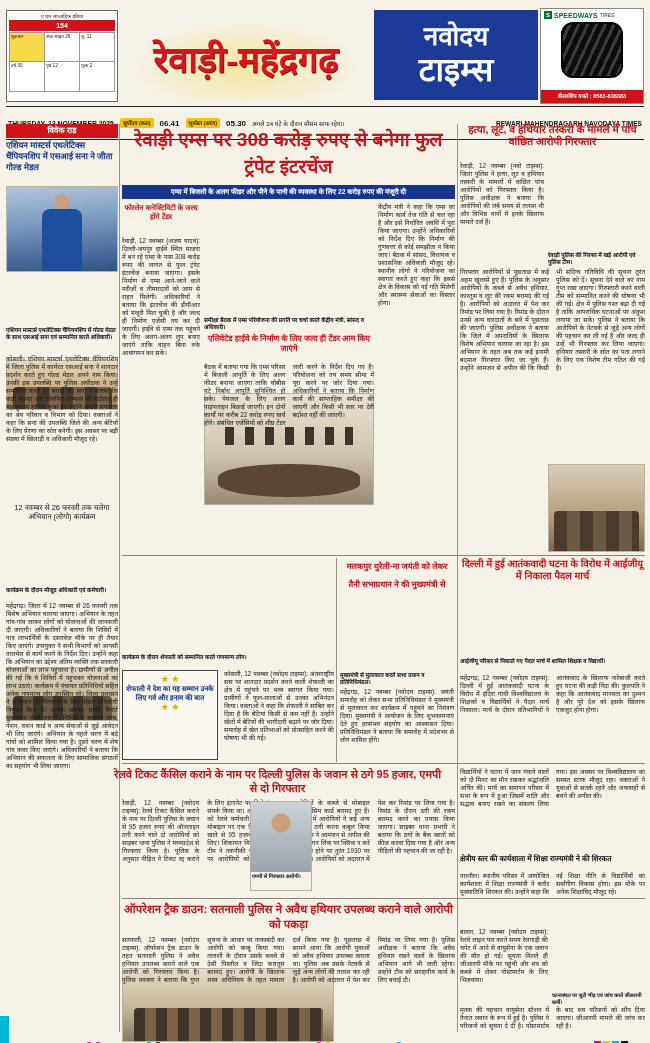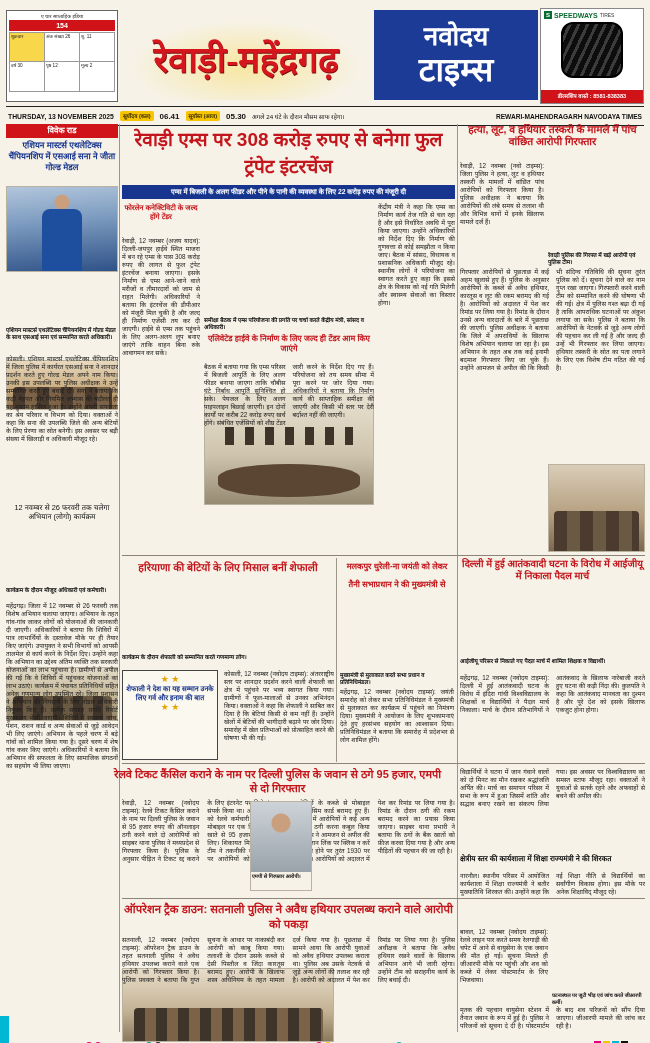--- a/index.html
+++ b/index.html
@@ -52,39 +52,39 @@
   <div class="abs" style="left:540px;top:8px;width:104px;height:96px;background:#fff;border:1px solid #888">
     <div style="display:flex;align-items:center;gap:2px;padding:2px 3px">
       <span style="width:8px;height:8px;background:#0a6b33;color:#fff;font-size:6px;font-weight:bold;text-align:center;line-height:8px;display:inline-block">S</span>
       <span style="font-size:7px;font-weight:bold;color:#0a6b33">SPEEDWAYS</span>
       <span style="font-size:5px;color:#333">TIRES</span>
     </div>
     <div style="width:62px;height:56px;margin:1px auto;border-radius:12px;background:repeating-linear-gradient(115deg,#0d0d0d 0 5px,#3c3c3c 5px 8px);border:2px solid #000"></div>
     <div style="position:absolute;left:0;right:0;bottom:0;height:13px;background:#d01318;color:#fff;font-size:5.6px;font-weight:bold;text-align:center;line-height:13px">डीलरशिप वास्ते : 8581-838383</div>
   </div>
 
-  <div class="abs" style="left:6px;top:106px;width:638px;height:17px;border-top:1.5px solid #222;border-bottom:1.5px solid #222;display:flex;align-items:center;gap:6px;padding:9px 2px">
+  <div class="abs" style="left:6px;top:106px;width:638px;height:17px;border-top:1.5px solid #222;border-bottom:1.5px solid #222;display:flex;align-items:center;gap:6px;padding:16px 2px">
     <span style="font-size:6.8px;font-weight:bold;color:#111">THURSDAY, 13 NOVEMBER 2025</span>
     <span class="pill">सूर्योदय (कल)</span>
     <span style="font-size:8px;font-weight:bold;color:#111">06.41</span>
     <span class="pill">सूर्यास्त (आज)</span>
     <span style="font-size:8px;font-weight:bold;color:#111">05.30</span>
     <span style="font-size:6.2px;color:#111">अगले 24 घंटे के दौरान मौसम साफ रहेगा।</span>
     <span style="font-size:6.6px;font-weight:bold;color:#111;margin-left:auto">REWARI-MAHENDRAGARH NAVODAYA TIMES</span>
   </div>
 
   <div class="abs rule-v" style="left:119px;top:124px;height:908px"></div>
   <div class="abs rule-v" style="left:457px;top:124px;height:908px"></div>
   <div class="abs rule-v" style="left:336px;top:558px;height:204px"></div>
   <div class="abs rule-h" style="left:122px;top:555px;width:523px"></div>
   <div class="abs rule-h" style="left:122px;top:763px;width:523px"></div>
   <div class="abs rule-h" style="left:122px;top:898px;width:523px"></div>
 
   <div class="abs" style="left:6px;top:124px;width:112px;height:14px;background:#d01318;color:#fff;font-size:8px;font-weight:bold;text-align:center;line-height:14px">विवेक राड</div>
-  <div class="abs" style="left:6px;top:140px;width:112px;height:44px;color:#17358f;font-weight:bold;font-size:8.4px;line-height:11px;text-align:center;overflow:hidden">एशियन मास्टर्स एथलेटिक्स चैंपियनशिप में एसआई सना ने जीता गोल्ड मेडल</div>
+  <div class="abs" style="left:6px;top:140px;width:112px;height:44px;color:#17358f;font-weight:bold;font-size:8.4px;line-height:11px;overflow:hidden">एशियन मास्टर्स एथलेटिक्स चैंपियनशिप में एसआई सना ने जीता गोल्ड मेडल</div>
   <div class="abs photo" style="left:6px;top:186px;width:112px;height:86px;background:radial-gradient(circle at 50% 18%, #c99f7e 0 7px, rgba(0,0,0,0) 8px),linear-gradient(175deg,#b3c6dc 0%,#7d9cc0 40%,#2f5288 100%)">
     <div style="position:absolute;left:32%;top:26%;width:36%;height:74%;background:#1d4f9e;border-radius:8px 8px 0 0"></div>
   </div>
   <div class="abs photo" style="left:6px;top:274px;width:112px;height:50px;background:linear-gradient(180deg,#e8d9bf 0%,#c8ab7e 60%,#8f6f4a 100%)">
     <div class="figstrip" style="background:repeating-linear-gradient(90deg,#4a3b2e 0 12px,#7c6347 12px 24px)"></div>
   </div>
   <div class="abs cap" style="left:6px;top:327px;width:112px;height:26px">एशियन मास्टर्स एथलेटिक्स चैंपियनशिप में गोल्ड मेडल के साथ एसआई सना एवं सम्मानित करते अधिकारी।</div>
   <div class="abs bodytxt" style="left:6px;top:355px;width:112px;height:146px">कोसली। एशियन मास्टर्स एथलेटिक्स चैंपियनशिप में जिला पुलिस में कार्यरत एसआई सना ने शानदार प्रदर्शन करते हुए गोल्ड मेडल अपने नाम किया। उनकी इस उपलब्धि पर पुलिस अधीक्षक ने उन्हें सम्मानित करते हुए बधाई दी। सना ने बताया कि कड़ी मेहनत और नियमित अभ्यास की बदौलत ही यह मुकाम हासिल हुआ है। उन्होंने अपनी सफलता का श्रेय परिवार व विभाग को दिया। वक्ताओं ने कहा कि सना की उपलब्धि जिले की अन्य बेटियों के लिए प्रेरणा का स्रोत बनेगी। इस अवसर पर बड़ी संख्या में खिलाड़ी व अधिकारी मौजूद रहे।</div>
   <div class="abs" style="left:6px;top:503px;width:112px;height:26px;font-size:7.4px;line-height:9px;font-weight:normal;color:#111;text-align:center;overflow:hidden">12 नवम्बर से 26 फरवरी तक चलेगा अभियान (लोगो) कार्यक्रम</div>
   <div class="abs photo" style="left:6px;top:531px;width:112px;height:54px;background:linear-gradient(180deg,#e3dcc9 0%,#c4b696 55%,#8c7e62 100%)">
@@ -112,21 +112,20 @@
   <div class="abs bodytxt" style="left:378px;top:203px;width:77px;height:351px">केंद्रीय मंत्री ने कहा कि एम्स का निर्माण कार्य तेज गति से चल रहा है और इसे निर्धारित अवधि में पूरा किया जाएगा। उन्होंने अधिकारियों को निर्देश दिए कि निर्माण की गुणवत्ता से कोई समझौता न किया जाए। बैठक में सांसद, विधायक व प्रशासनिक अधिकारी मौजूद रहे। स्थानीय लोगों ने परियोजना का स्वागत करते हुए कहा कि इससे क्षेत्र के विकास को नई गति मिलेगी और स्वास्थ्य सेवाओं का विस्तार होगा।</div>
 
   <div class="abs hlred" style="left:460px;top:124px;width:185px;height:36px;font-size:10.4px;line-height:12px">हत्या, लूट, व हथियार तस्करी के मामले में पांच वांछित आरोपी गिरफ्तार</div>
   <div class="abs bodytxt" style="left:460px;top:162px;width:84px;height:104px">रेवाड़ी, 12 नवम्बर (नवो टाइम्स): जिला पुलिस ने हत्या, लूट व हथियार तस्करी के मामलों में वांछित पांच आरोपियों को गिरफ्तार किया है। पुलिस अधीक्षक ने बताया कि आरोपियों की लंबे समय से तलाश थी और विभिन्न थानों में इनके खिलाफ मामले दर्ज हैं।</div>
   <div class="abs photo" style="left:548px;top:162px;width:97px;height:88px;background:linear-gradient(180deg,#d9cdb8 0%,#b49d7d 60%,#7c6750 100%)">
     <div class="figstrip" style="background:repeating-linear-gradient(90deg,#4a3b2e 0 13px,#6b5a43 13px 26px)"></div>
   </div>
   <div class="abs cap" style="left:548px;top:252px;width:97px;height:14px">रेवाड़ी पुलिस की गिरफ्त में खड़े आरोपी एवं पुलिस टीम।</div>
   <div class="abs bodytxt cols2" style="left:460px;top:268px;width:185px;height:284px">गिरफ्तार आरोपियों से पूछताछ में कई अहम खुलासे हुए हैं। पुलिस के अनुसार आरोपियों के कब्जे से अवैध हथियार, कारतूस व लूट की रकम बरामद की गई है। आरोपियों को अदालत में पेश कर रिमांड पर लिया गया है। रिमांड के दौरान उनसे अन्य वारदातों के बारे में पूछताछ की जाएगी। पुलिस अधीक्षक ने बताया कि जिले में अपराधियों के खिलाफ विशेष अभियान चलाया जा रहा है। इस अभियान के तहत अब तक कई इनामी बदमाश गिरफ्तार किए जा चुके हैं। उन्होंने आमजन से अपील की कि किसी भी संदिग्ध गतिविधि की सूचना तुरंत पुलिस को दें। सूचना देने वाले का नाम गुप्त रखा जाएगा। गिरफ्तारी करने वाली टीम को सम्मानित करने की घोषणा भी की गई। क्षेत्र में पुलिस गश्त बढ़ा दी गई है ताकि आपराधिक घटनाओं पर अंकुश लगाया जा सके। पुलिस ने बताया कि आरोपियों के नेटवर्क से जुड़े अन्य लोगों की पहचान कर ली गई है और जल्द ही उन्हें भी गिरफ्तार कर लिया जाएगा। हथियार तस्करी के स्रोत का पता लगाने के लिए एक विशेष टीम गठित की गई है।</div>
 
-  <div class="abs hlred" style="left:122px;top:558px;width:212px;height:18px;font-size:10.6px;line-height:18px;white-space:nowrap">हरियाणा की बेटियों के लिए मिसाल बनीं शेफाली</div>
   <div class="abs photo" style="left:122px;top:578px;width:212px;height:74px;background:linear-gradient(180deg,#e8ddca 0%,#c2b092 60%,#8a7a5e 100%)">
     <div class="figstrip" style="background:repeating-linear-gradient(90deg,#3e3429 0 11px,#7c6347 11px 22px)"></div>
   </div>
   <div class="abs cap" style="left:122px;top:654px;width:212px;height:14px">कार्यक्रम के दौरान शेफाली को सम्मानित करते गणमान्य लोग।</div>
   <div class="abs" style="left:122px;top:670px;width:96px;height:90px;border:1px solid #444;padding:3px;text-align:center;background:#fbf8ef">
     <div style="color:#e5a400;font-size:9px;line-height:10px">★ ★</div>
     <div style="font-size:7px;line-height:9px;font-weight:bold;color:#17358f">शेफाली ने देश का यह सम्मान उनके लिए गर्व और इनाम की बात</div>
     <div style="color:#e5a400;font-size:9px;line-height:10px">★ ★</div>
   </div>
   <div class="abs bodytxt" style="left:224px;top:670px;width:110px;height:90px">कोसली, 12 नवम्बर (नवोदय टाइम्स): अंतरराष्ट्रीय स्तर पर शानदार प्रदर्शन करने वाली शेफाली का क्षेत्र में पहुंचने पर भव्य स्वागत किया गया। ग्रामीणों ने फूल-मालाओं से उनका अभिनंदन किया। वक्ताओं ने कहा कि शेफाली ने साबित कर दिया है कि बेटियां किसी से कम नहीं हैं। उन्होंने खेलों में बेटियों की भागीदारी बढ़ाने पर जोर दिया। समारोह में खेल प्रतिभाओं को प्रोत्साहित करने की घोषणा भी की गई।</div>

